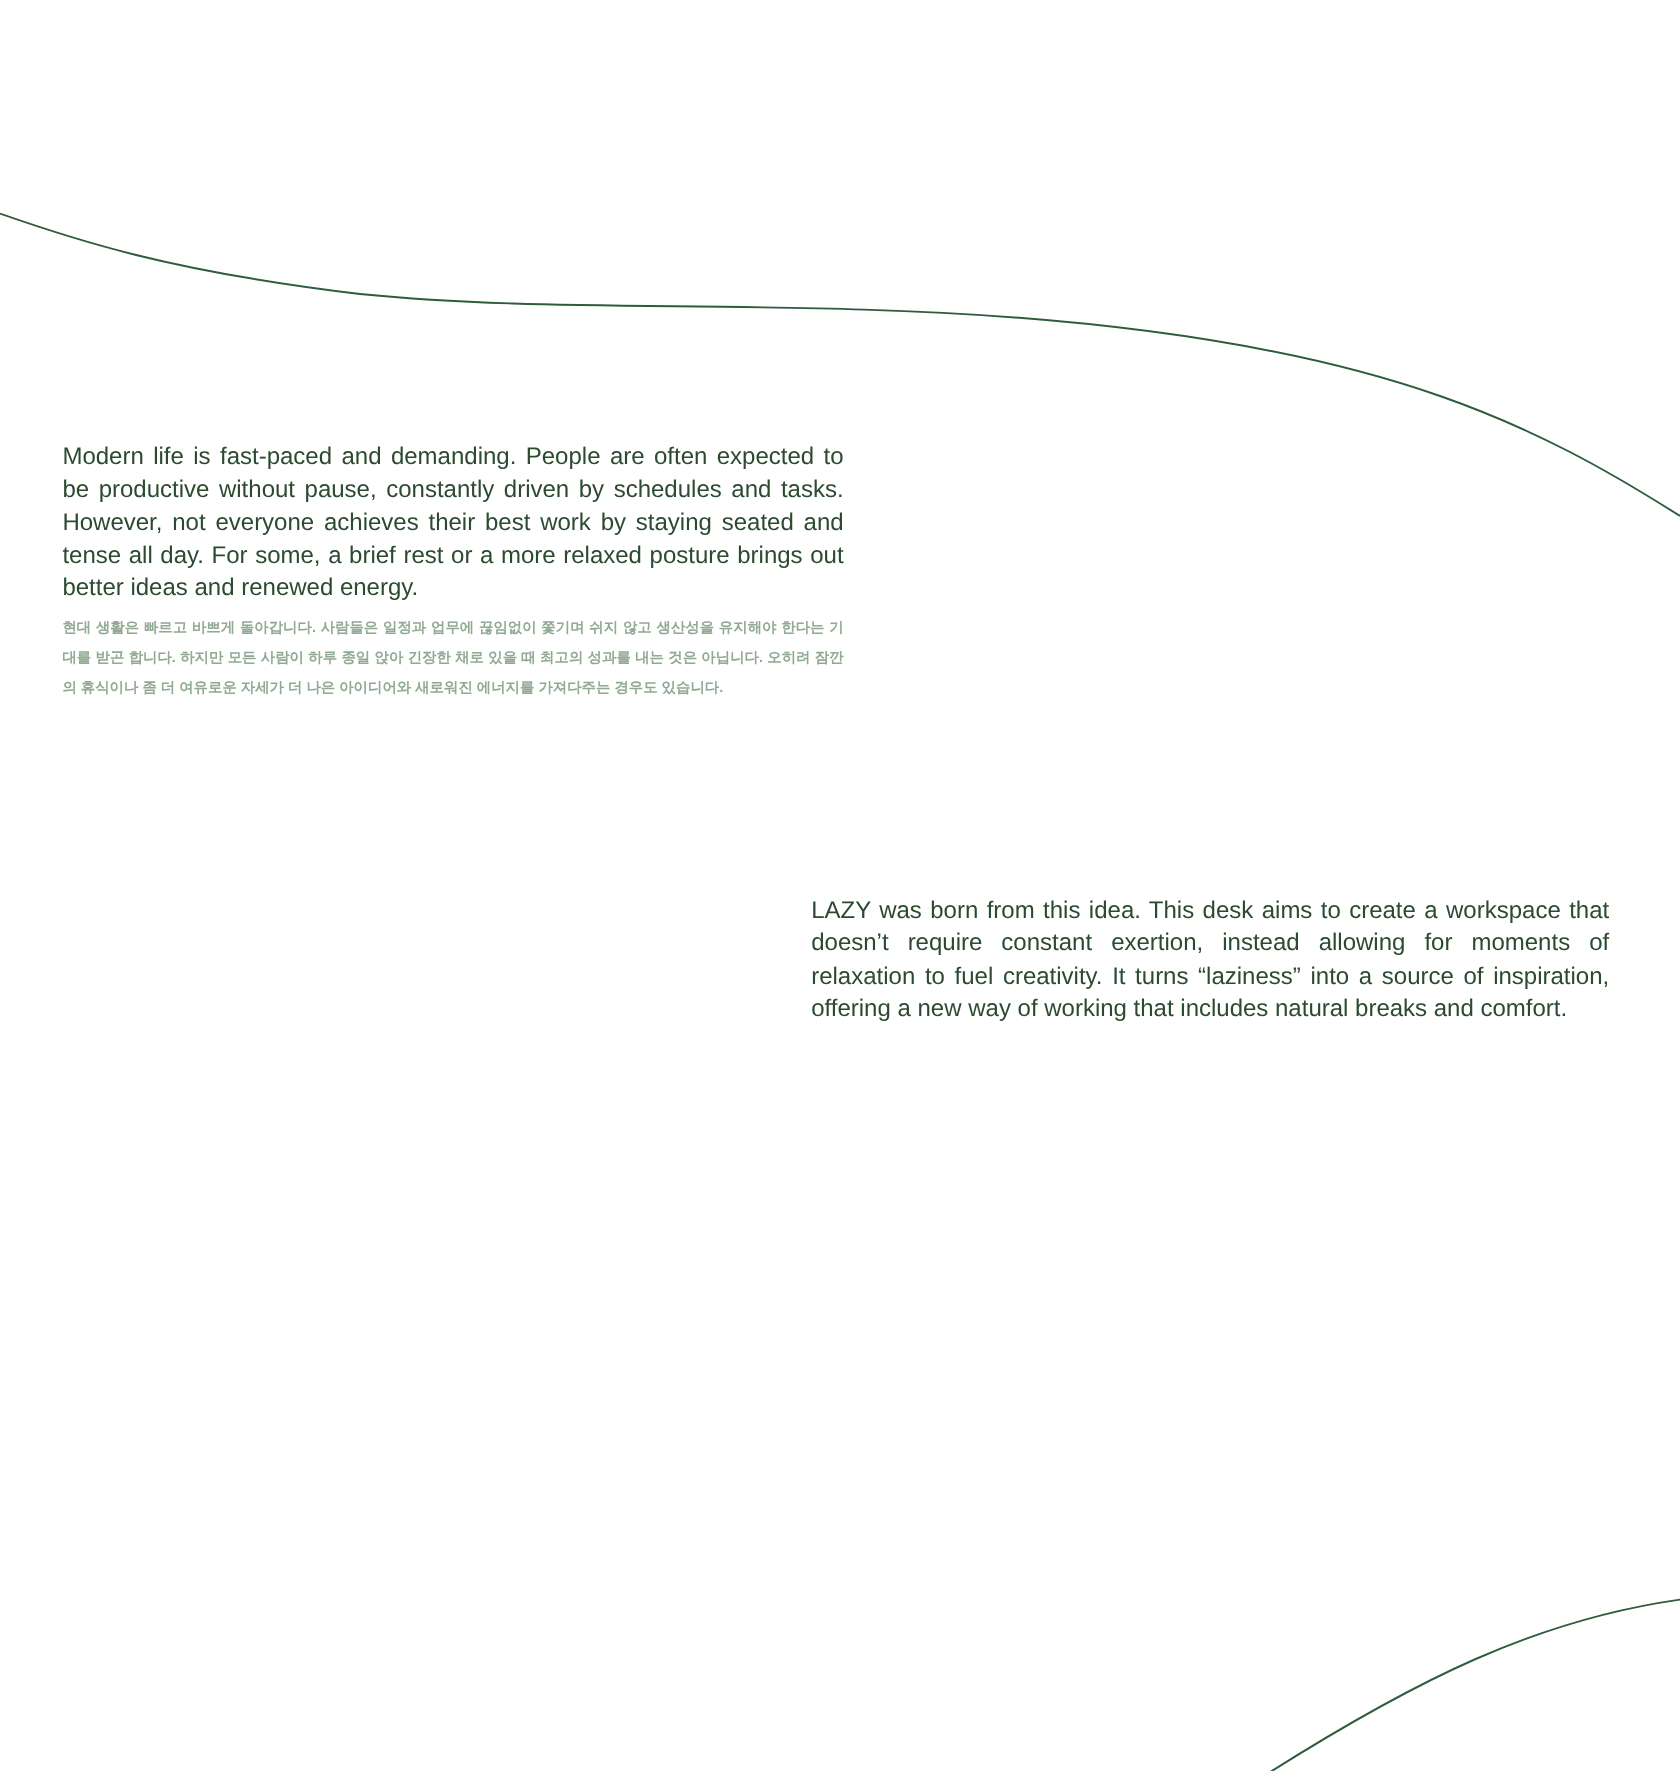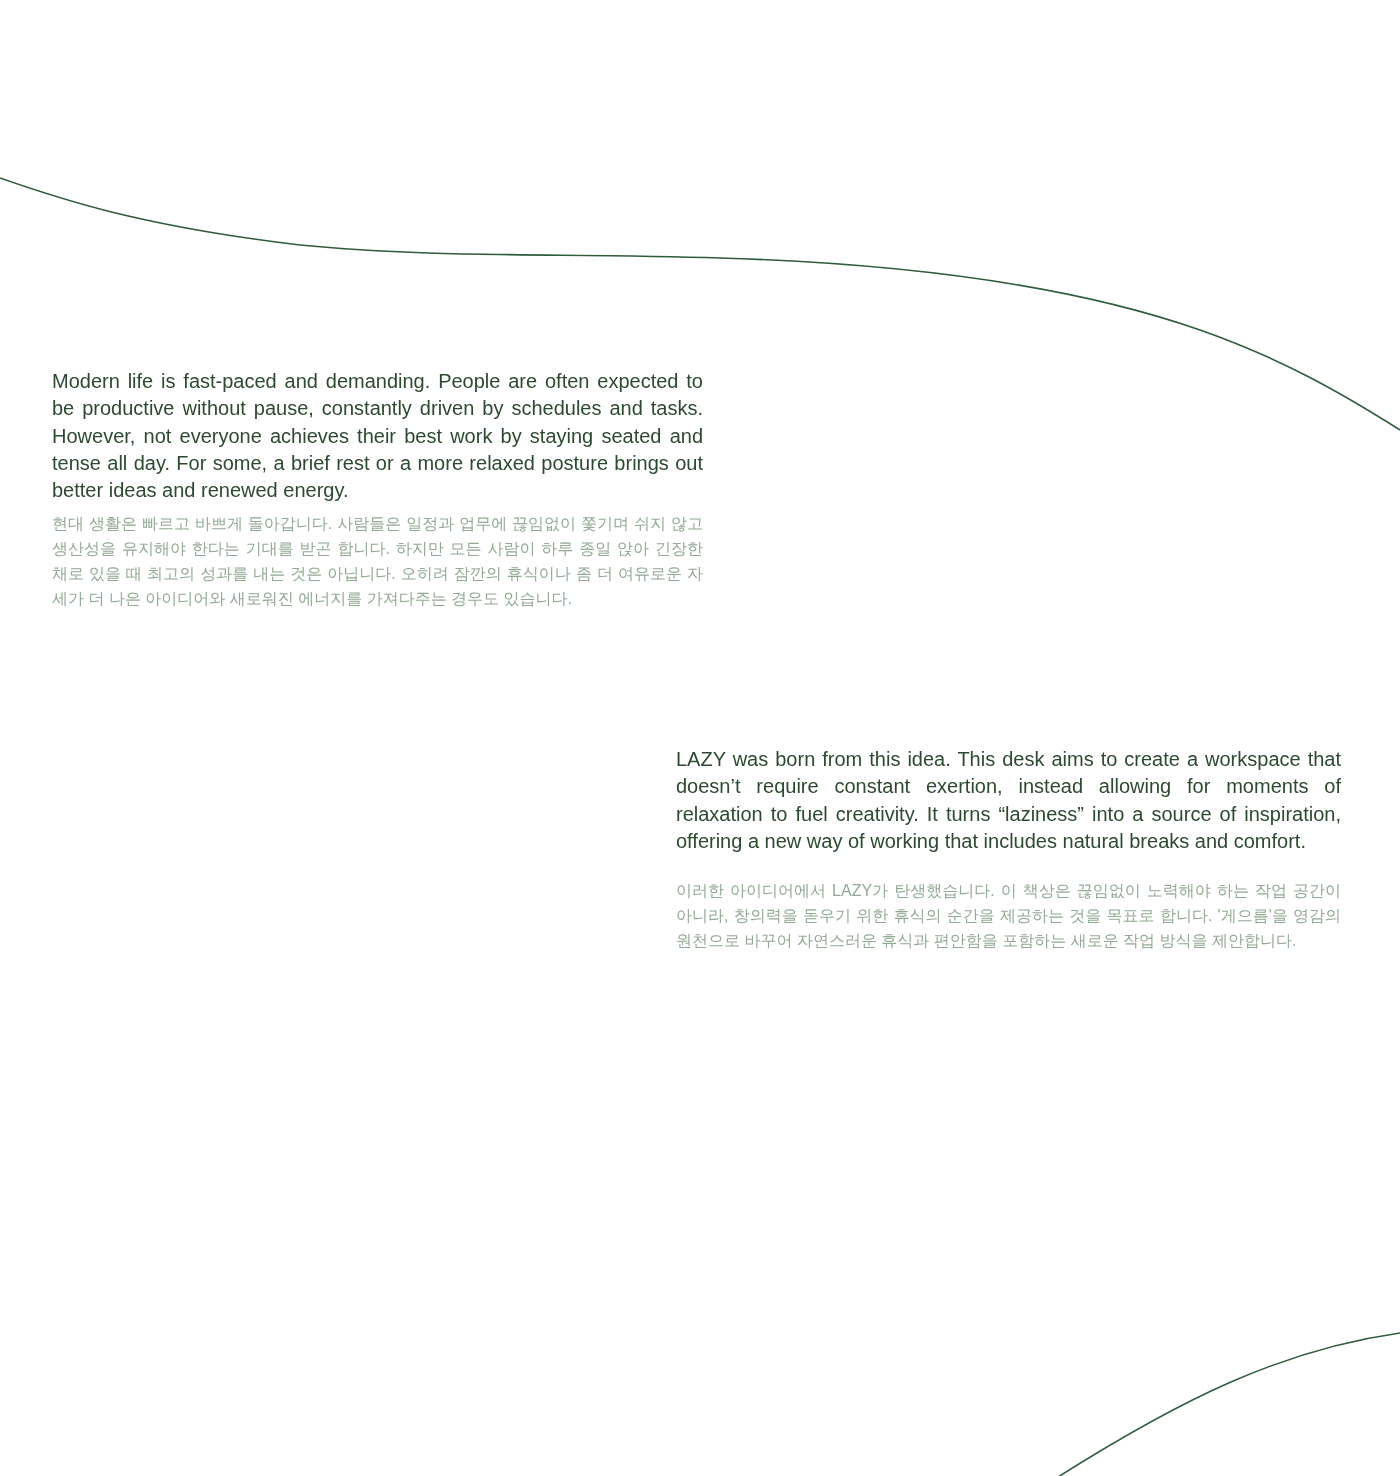--- a/index.html
+++ b/index.html
@@ -33,24 +33,25 @@
     margin: 0;
     padding: 0;
   }
   .text-block .en {
     font-size: 20px;
     line-height: 27.3px;
     text-align: justify;
     color: var(--text-color-primary, #2c4a30);
   }
   .text-block .ko {
-    font-size: 16px;
+    font-size: 12px;
     line-height: 25px;
     text-align: justify;
     color: var(--text-color-secondary, #92aa93);
+    font-weight: bold;
   }
   .text-block.left-intro {
     left: 52px;
     top: 368px;
     width: 651px;
   }
   .text-block.left-intro .ko {
     margin-top: 6.5px;
   }
   .text-block.right-lazy {
@@ -72,16 +73,15 @@
     <path d="M 1058,1477 C 1180,1400 1280,1350 1400,1333" fill="none" stroke="#2e5c3c" stroke-width="1.6" stroke-linecap="butt"></path>
   </svg>
 
   <section class="text-block left-intro">
     <p class="en">Modern life is fast-paced and demanding. People are often expected to be productive without pause, constantly driven by schedules and tasks. However, not everyone achieves their best work by staying seated and tense all day. For some, a brief rest or a more relaxed posture brings out better ideas and renewed energy.</p>
     <p class="ko">현대 생활은 빠르고 바쁘게 돌아갑니다. 사람들은 일정과 업무에 끊임없이 쫓기며 쉬지 않고 생산성을 유지해야 한다는 기대를 받곤 합니다. 하지만 모든 사람이 하루 종일 앉아 긴장한 채로 있을 때 최고의 성과를 내는 것은 아닙니다. 오히려 잠깐의 휴식이나 좀 더 여유로운 자세가 더 나은 아이디어와 새로워진 에너지를 가져다주는 경우도 있습니다.</p>
   </section>
 
   <section class="text-block right-lazy">
     <p class="en">LAZY was born from this idea. This desk aims to create a workspace that doesn’t require constant exertion, instead allowing for moments of relaxation to fuel creativity. It turns “laziness” into a source of inspiration, offering a new way of working that includes natural breaks and comfort.</p>
-    <p class="ko">이러한 아이디어에서 LAZY가 탄생했습니다. 이 책상은 끊임없이 노력해야 하는 작업 공간이 아니라, 창의력을 돋우기 위한 휴식의 순간을 제공하는 것을 목표로 합니다. '게으름'을 영감의 원천으로 바꾸어 자연스러운 휴식과 편안함을 포함하는 새로운 작업 방식을 제안합니다.</p>
   </section>
 
 </div>
 
 </body></html>

